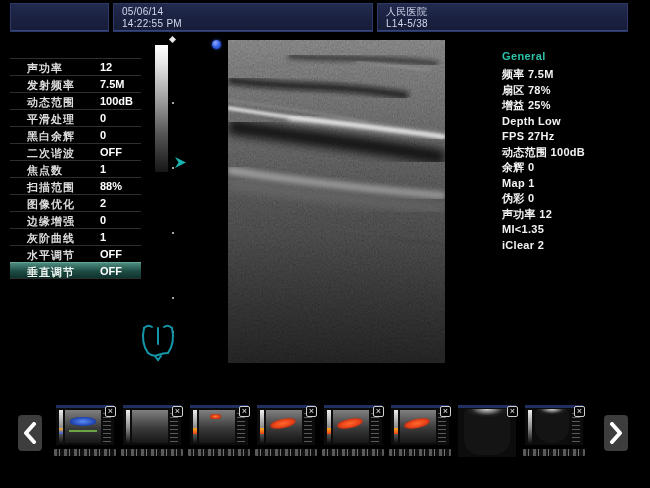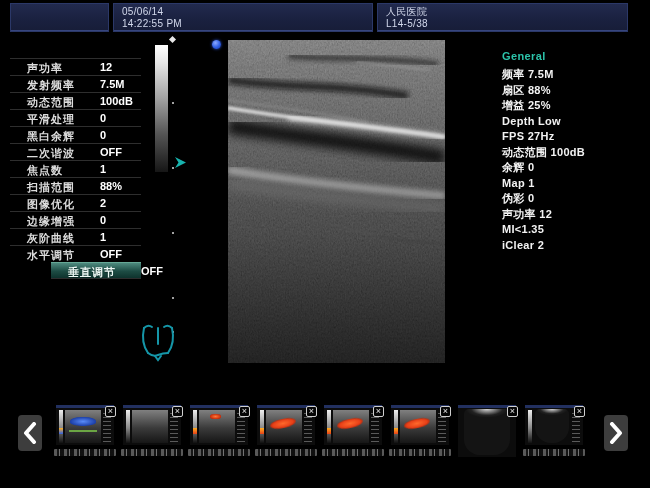--- a/index.html
+++ b/index.html
@@ -18,21 +18,21 @@
               color:#d3d9ec; letter-spacing:0.3px; white-space:pre; }
 
   
   .sidebar { position:absolute; left:10px; top:58px; width:131px; }
   .side-row { position:relative; height:17px; border-top:1px solid #2e2e2e;
               font-size:11px; font-weight:bold; color:#dcdcdc; }
   .side-row:last-child { border-bottom:1px solid #2e2e2e; }
   .side-label { position:absolute; left:17px; top:2px; letter-spacing:1px; }
   .side-value { position:absolute; left:90px; top:2px; color:#fff; }
   .side-row.selected { background:linear-gradient(#4d8a7e,#1d4c44 55%,#0e332d);
-                       border-top:1px solid #66a896; color:#fff;margin-left:41px; }
+                       border-top:1px solid #66a896; color:#fff; }
   .side-row.selected .side-label { color:#eef9f5; text-shadow:0 1px 1px #062520; }
 
   
   .gsbar { position:absolute; left:155px; top:45px; width:13px; height:127px;
            background:linear-gradient(#ffffff,#e6e6e6 14%,#a2a2a2 42%,#555 70%,#161616 100%); }
   .ruler-diamond { position:absolute; left:170px; top:37px; width:5px; height:5px;
                    background:#e8e8e8; transform:rotate(45deg); }
   .ruler-dot { position:absolute; left:172px; width:2px; height:2px; border-radius:50%;
                background:#d8d8d8; }
   .focus-arrow { position:absolute; left:174px; top:155px; }
@@ -236,21 +236,21 @@
       <path d="M16,37 L19,41 L22,37"></path>
     </svg>
   </div>
 
   <div class="info-panel">
     <div class="info-header">General</div>
     <div id="info-lines">
     <div class="info-line">频率 7.5M</div>
 
 
-    <div class="info-line">扇区 88%</div>
+    <div class="info-line">扇区 78%</div>
 
     <div class="info-line">增益 25%</div>
 
     <div class="info-line">Depth Low</div>
 
     <div class="info-line">FPS 27Hz</div>
 
     <div class="info-line">动态范围 100dB</div>
 
     <div class="info-line">余辉 0</div>

